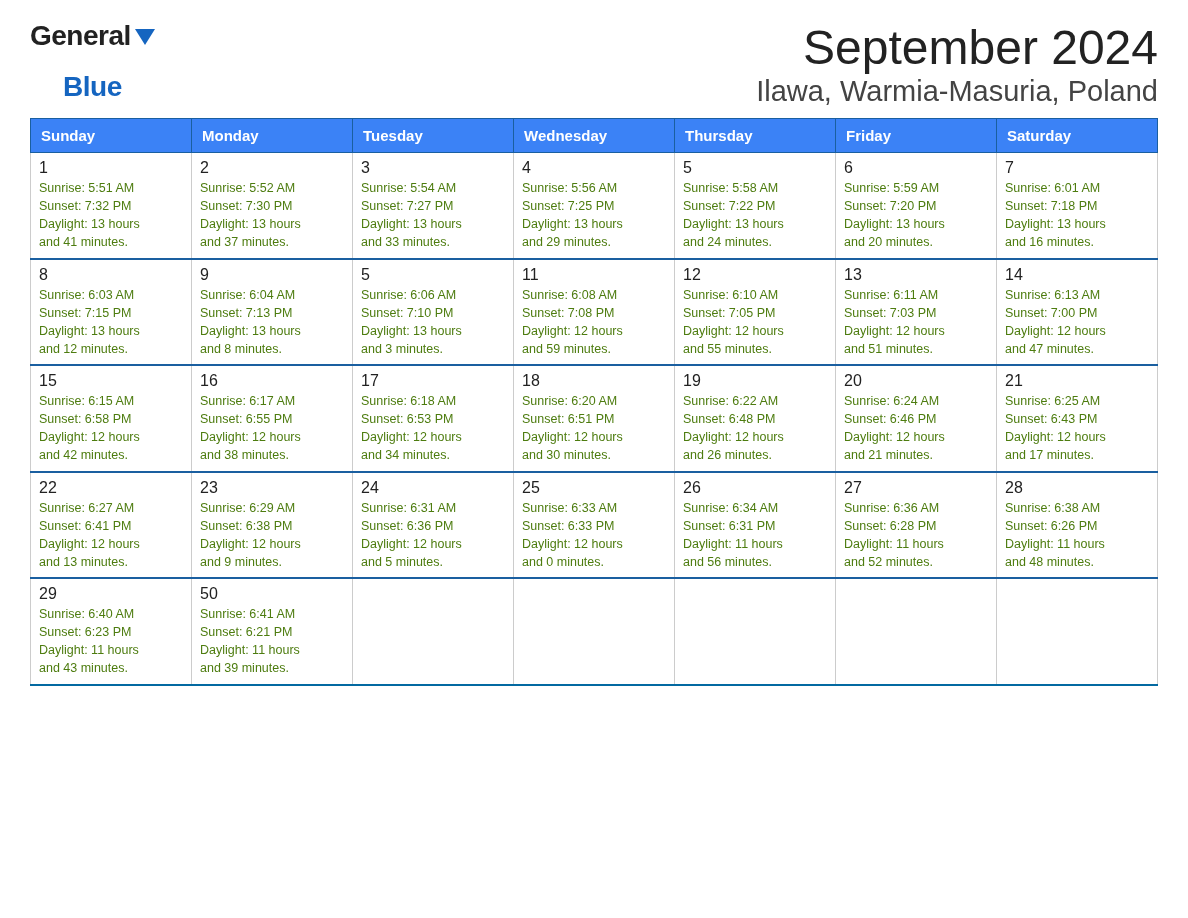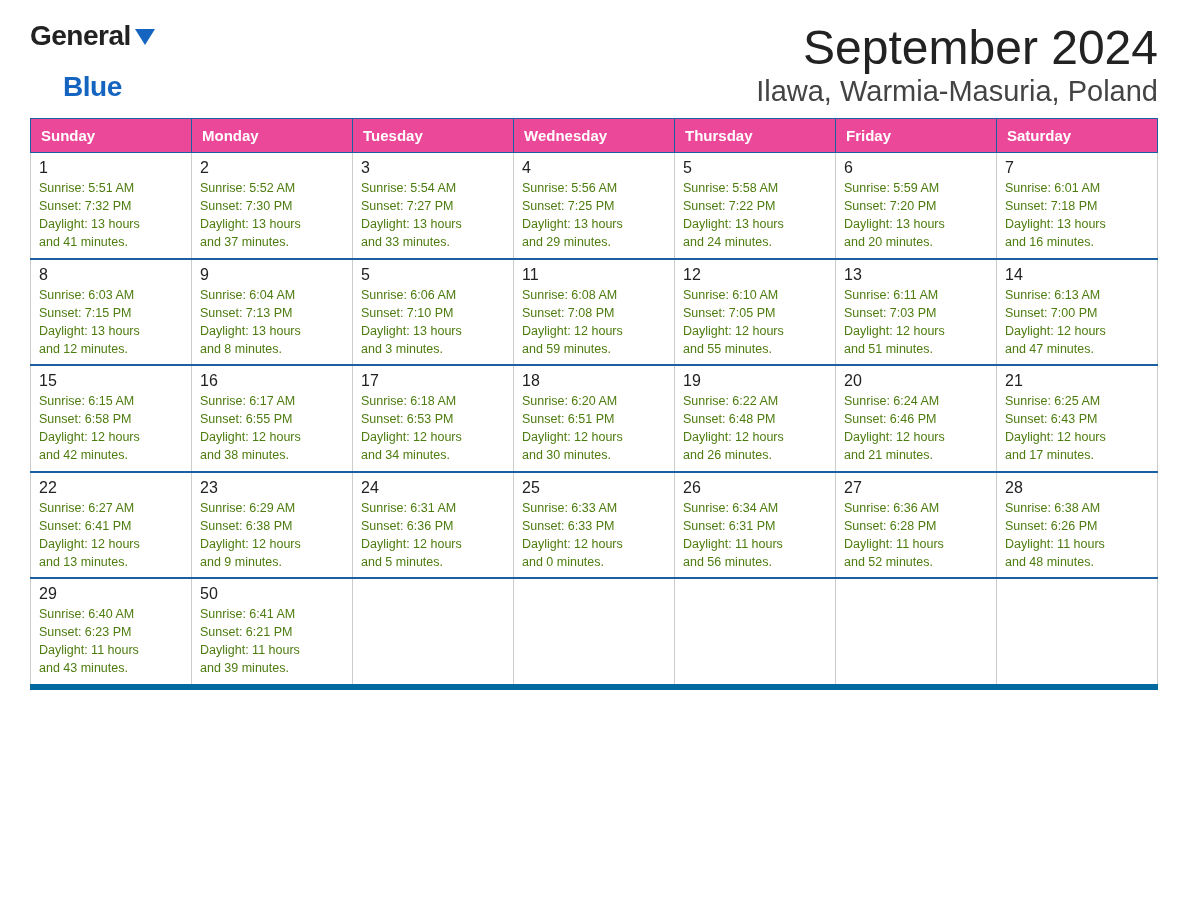--- a/index.html
+++ b/index.html
@@ -58,21 +58,21 @@
       font-size: 29px;
       font-weight: normal;
       color: #444;
     }
     table {
       width: 100%;
       border-collapse: collapse;
       margin-top: 10px;
     }
     th {
-      background-color: #ec4899;
+      background-color: #3b82f6;
       color: #fff;
       font-size: 15px;
       padding: 8px 10px;
       text-align: left;
       border: 1px solid #1a5fa0;
     }
     td {
       border: 1px solid #ccc;
       vertical-align: top;
       padding: 6px 8px;
@@ -92,21 +92,21 @@
       line-height: 1.45;
       color: #4d7c0f;
     }
     td.empty {
       background: #fff;
     }
     tr td {
       border-bottom: 2px solid #1a5fa0;
     }
     tr:last-child td {
-      border-bottom: 6px solid #0369a1;
+      border-bottom: 2px solid #0369a1;
     }
   </style>
 </head>
 <body>
 
 <div id="header">
   <div id="logo">
     <div class="logo-line">
       <span class="logo-text-general">General</span>
       <div class="logo-triangle"></div>

